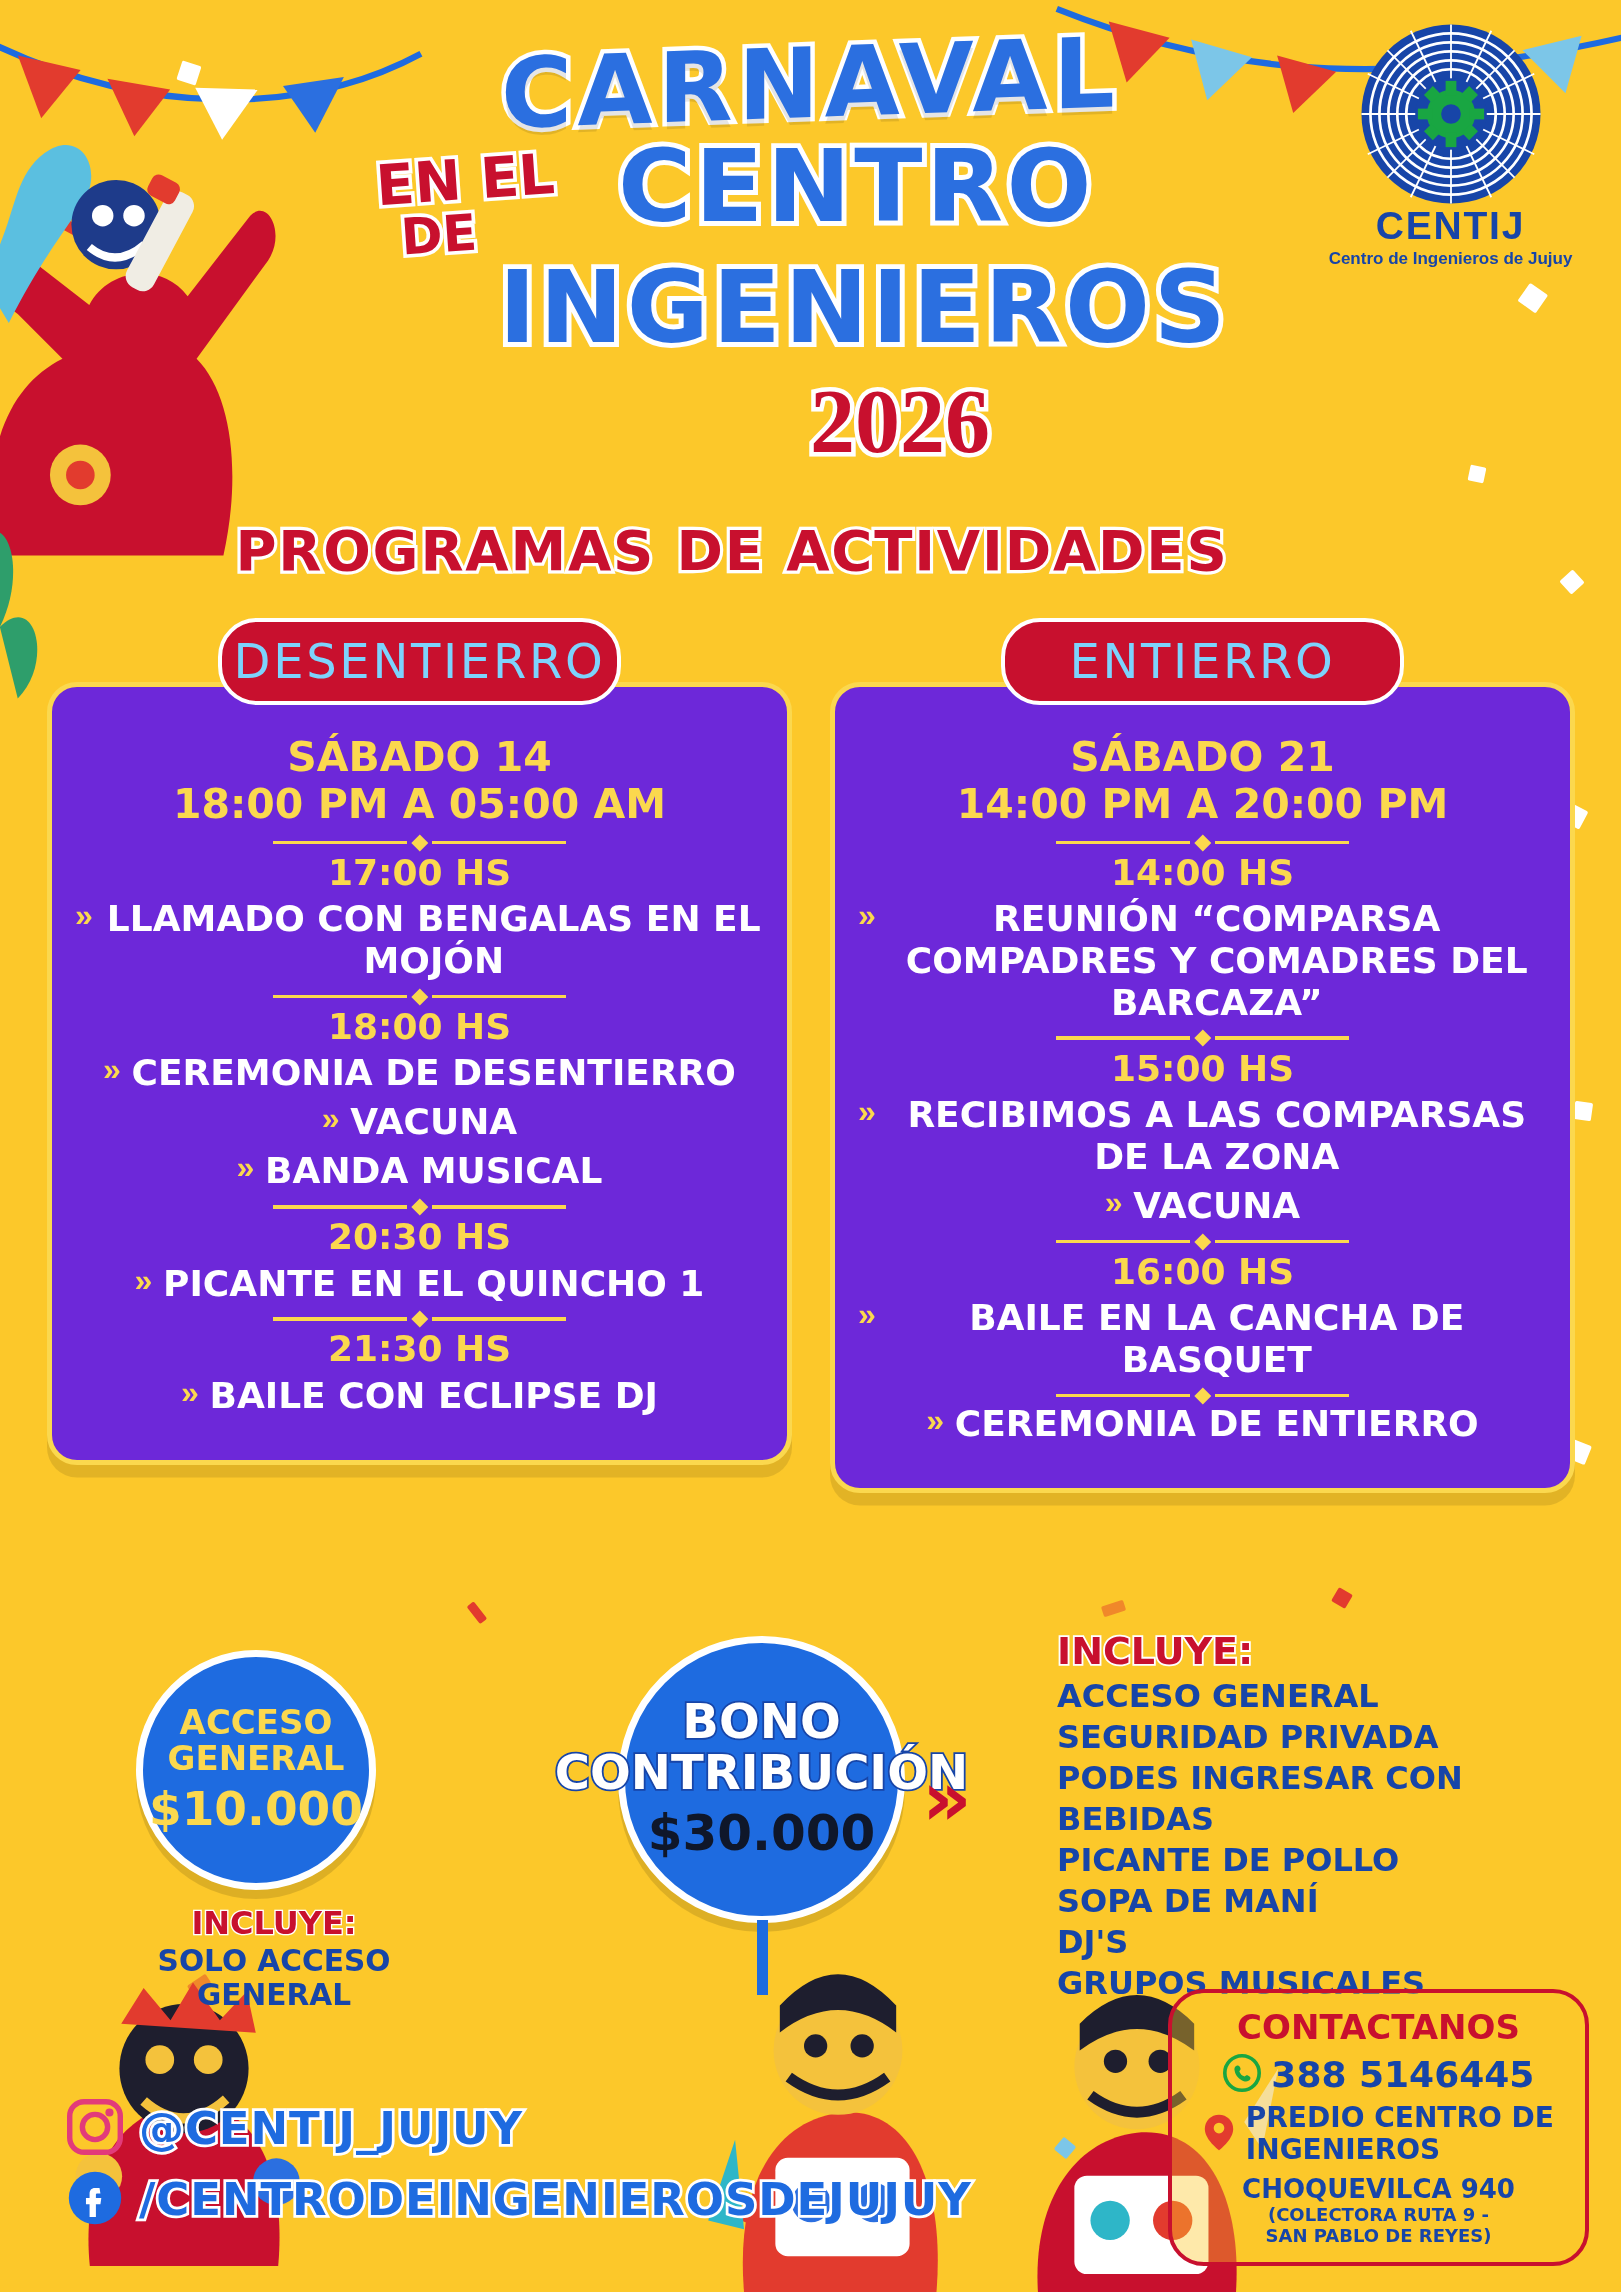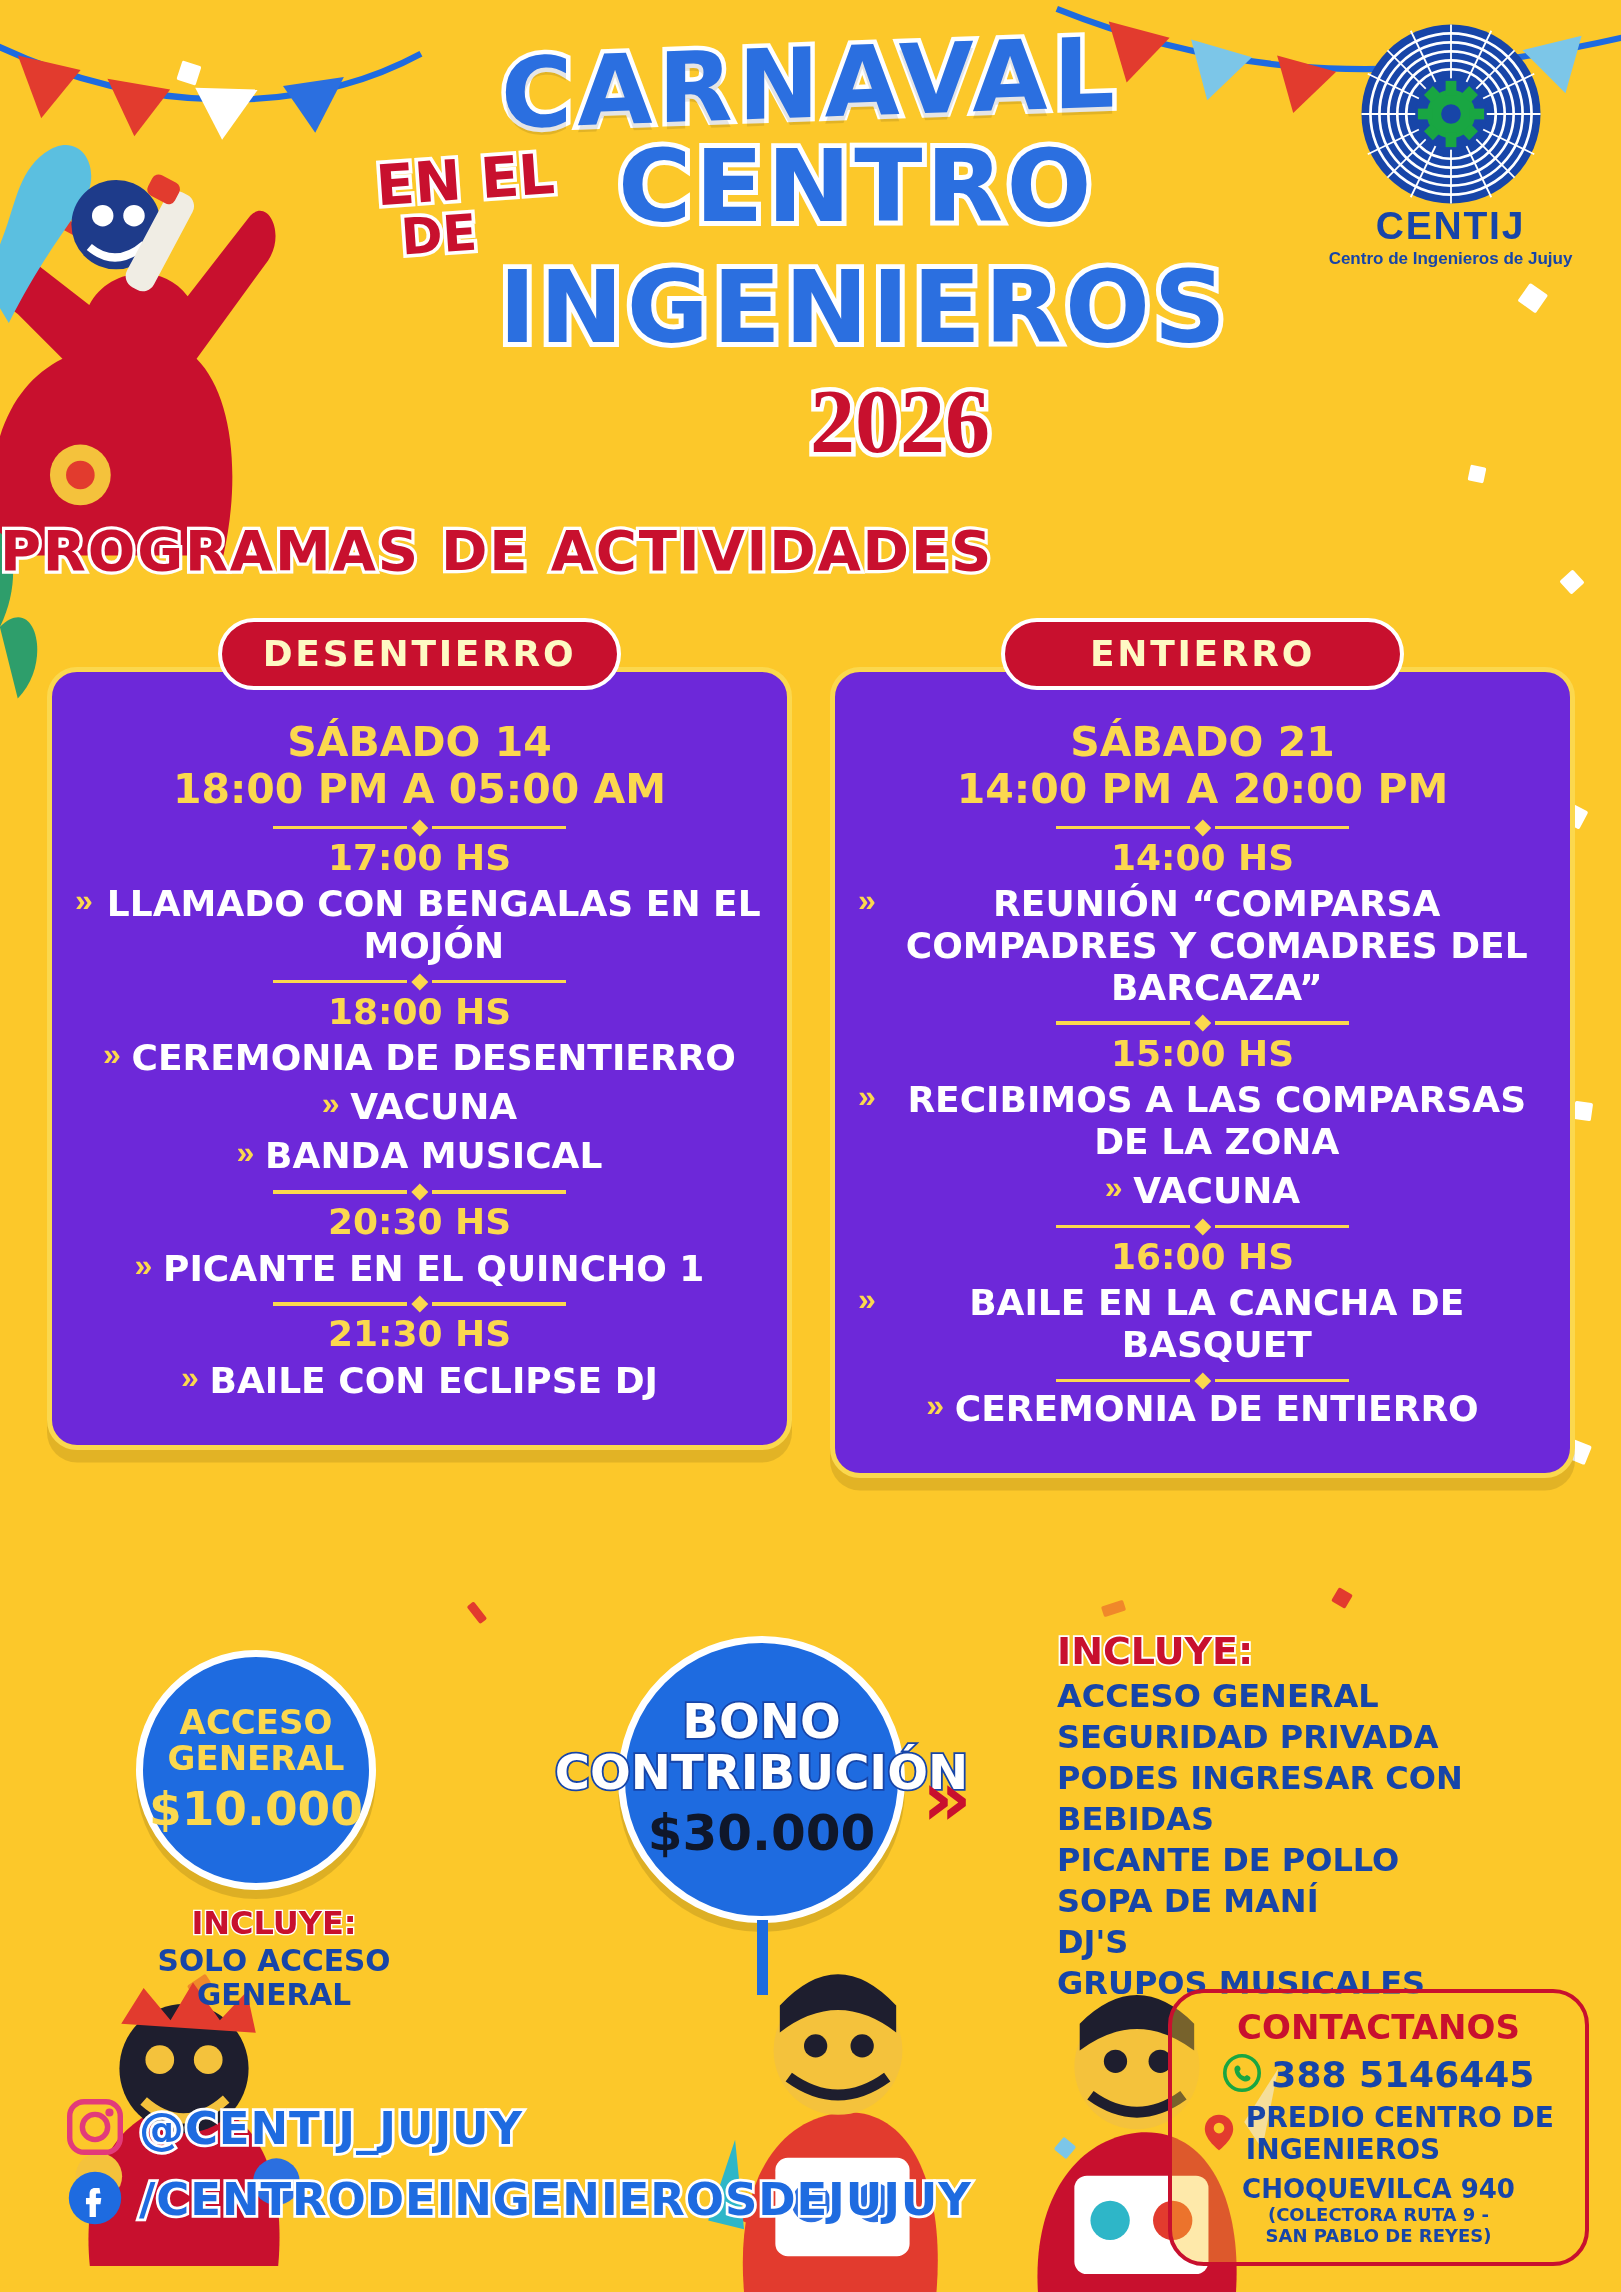--- a/index.html
+++ b/index.html
@@ -65,35 +65,35 @@
   }
   .t-year {
     font-size: 90px; font-weight: bold; color: #C8102E;
     -webkit-text-stroke: 9px #ffffff; paint-order: stroke fill;
     font-family: Liberation Serif, serif;
     margin-left: 179px; margin-top: 3.6px;
   }
 
   
   .prog-heading {
-    position: absolute; top: 518px; left: 0; width: 1464px; text-align: left; z-index: 7;
+    position: absolute; top: 518px; left: 0; width: 1464px; text-align: center; z-index: 7;
     font-size: 56px; font-weight: bold; color: #C8102E; letter-spacing: 1.8px;
     -webkit-text-stroke: 6.3px #ffffff; paint-order: stroke fill;
     font-family: "DejaVu Sans", sans-serif;
   }
 
   
   .cols { position: absolute; top: 618px; left: 47px; width: 1528px; z-index: 6; display: flex; gap: 38px; }
   .col { width: 745px; position: relative; }
   .pill {
     width: 403px; margin: 0 auto; background: #C8102E; border-radius: 39px;
     border: 4.5px solid #ffffff; text-align: center; padding: 10.7px 0 12.5px;
     position: relative; z-index: 3;
   }
-  .pill span { font-size: 36px; font-weight: bold; color: #fef9c3; letter-spacing: 2.7px;
+  .pill span { font-size: 48px; font-weight: normal; color: #7dd3fc; letter-spacing: 2.7px;
                font-family: "DejaVu Sans", sans-serif; }
   .card {
     background: #6d28d9; border-radius: 30px; border: 5.4px solid #FBD84E;
     margin-top: -23px; padding: 47px 23px 36px; box-shadow: 0 12.5px 0 rgba(0,0,0,0.10);
   }
   .card-head { text-align: center; color: #FBD84E; font-weight: bold;
                font-family: "DejaVu Sans", sans-serif; font-size: 41px; line-height: 1.14; }
   .sep { display: flex; align-items: center; justify-content: center; margin: 9px 0 1.8px; }
   .sep .line { height: 3.6px; background: #FBD84E; flex: 0 0 134px; }
   .sep .dot { width: 11.6px; height: 11.6px; background: #FBD84E; transform: rotate(45deg); margin: 0 7.2px; }

